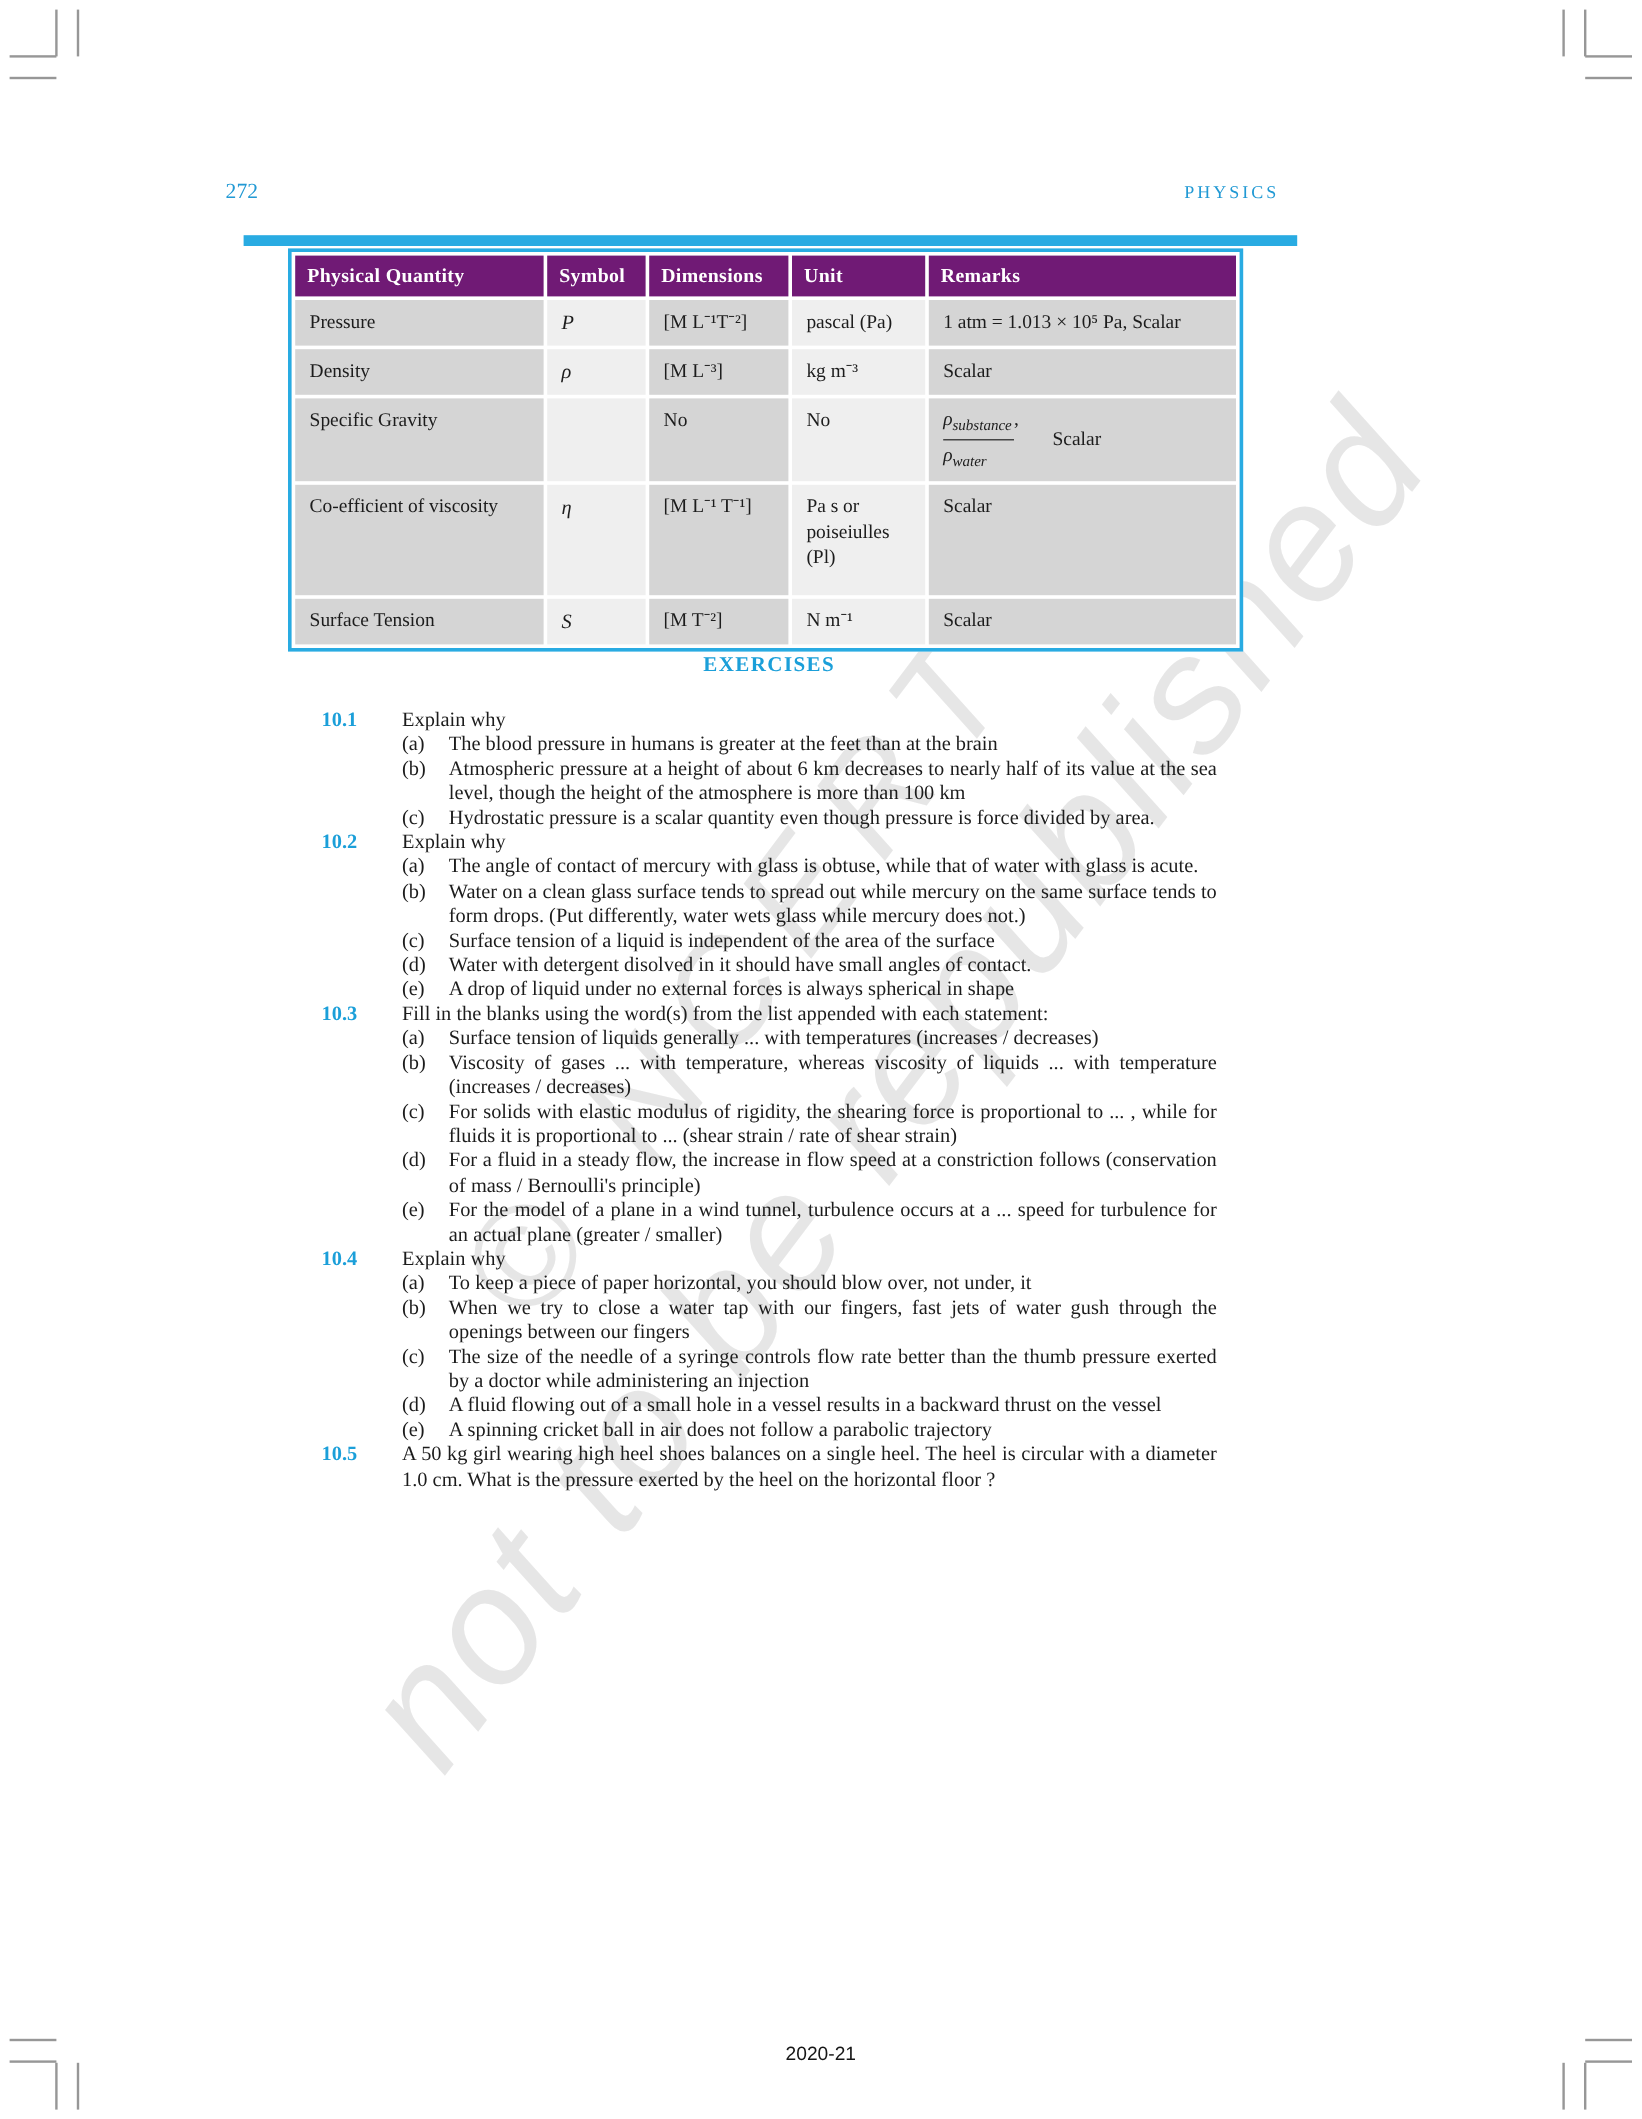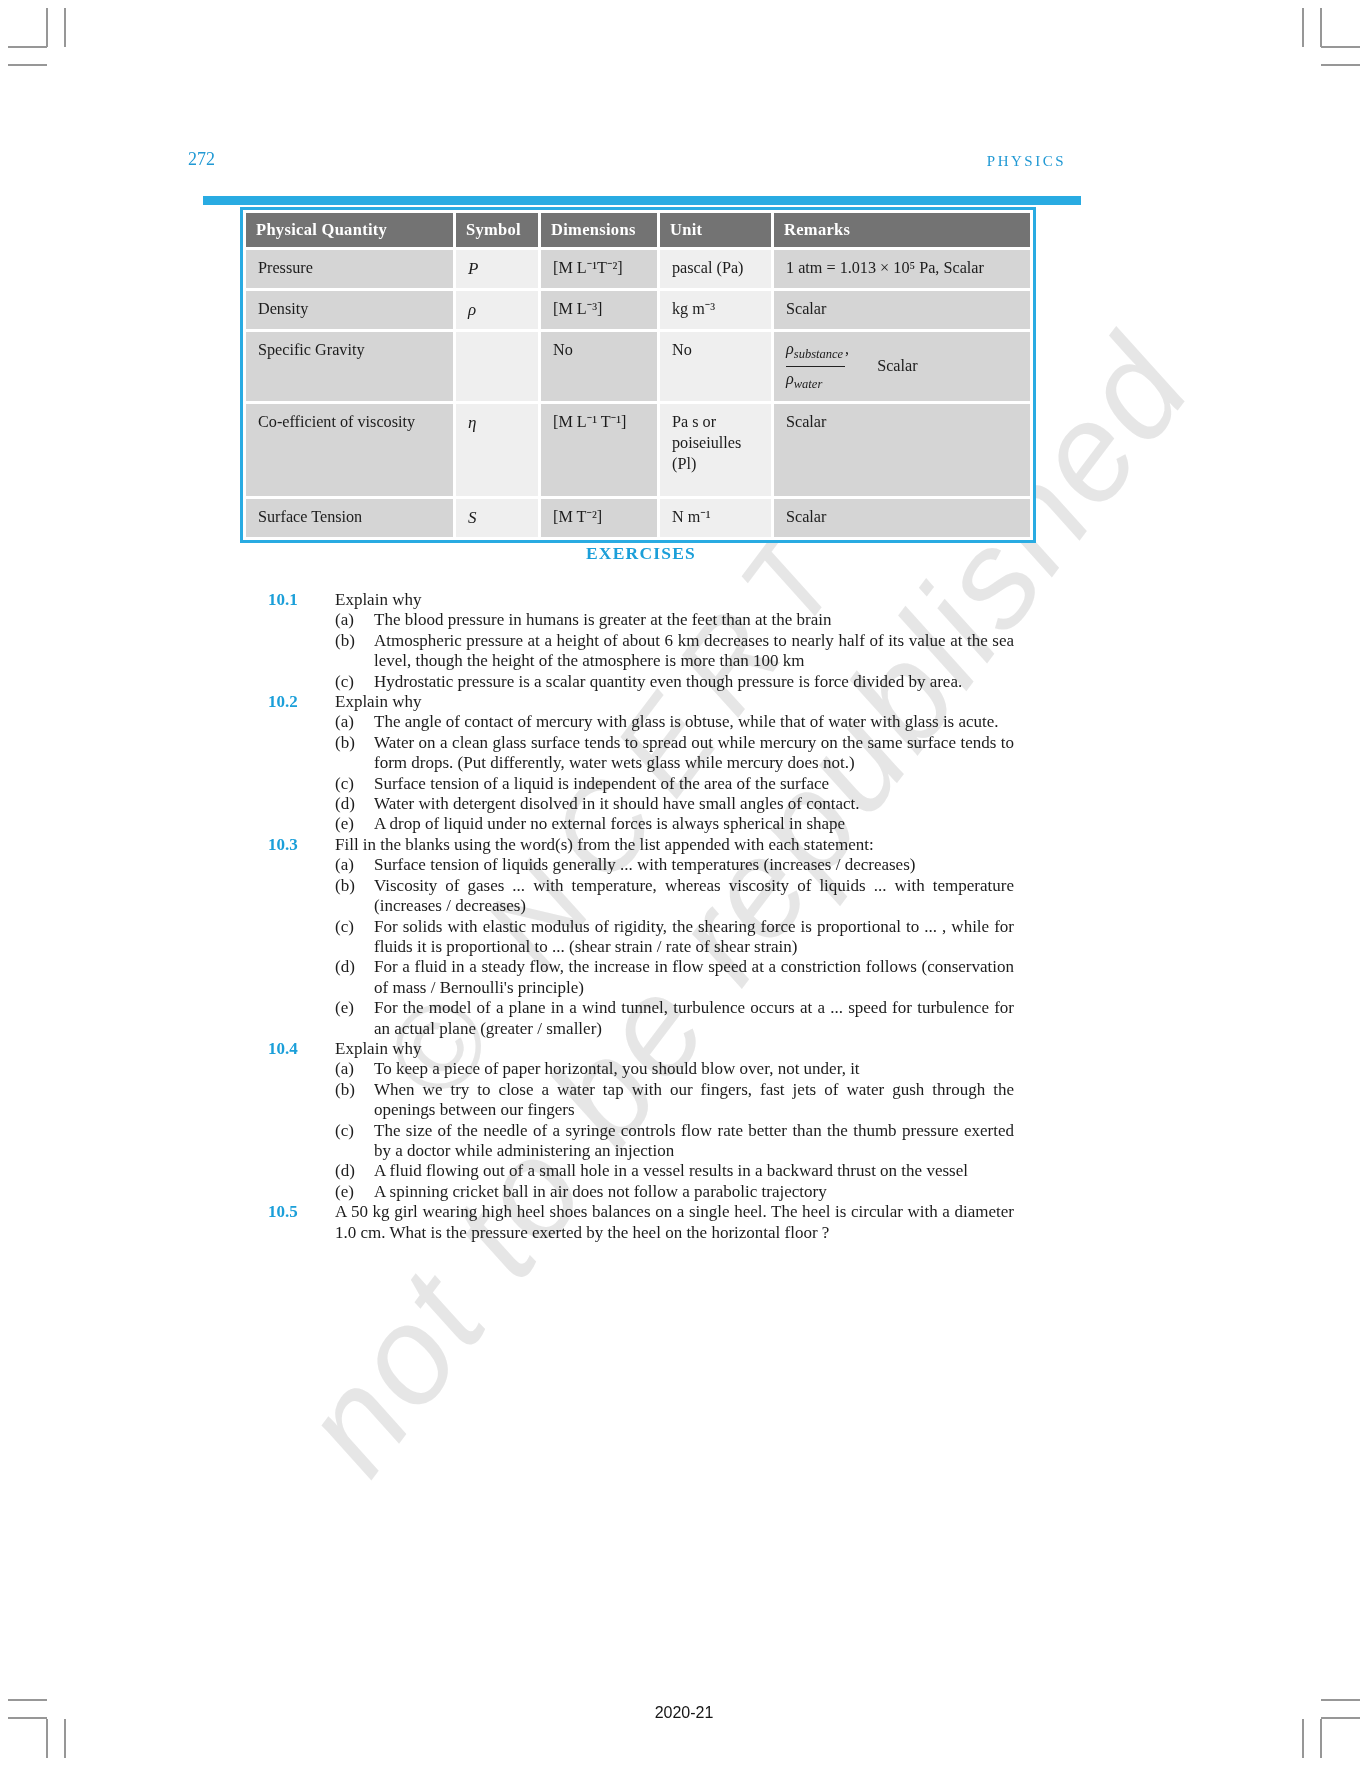--- a/index.html
+++ b/index.html
@@ -31,21 +31,21 @@
   .running-title { color:#2199d4; font-size:15px; letter-spacing:2.5px; }
   .header-rule { position:absolute; left:203px; top:196px; width:878px; height:9px; background:#29abe2; }
 
   
   .qtable-wrap {
     position:absolute; left:240px; top:207px; width:796px;
     border:3px solid #29abe2; background:#fff;
   }
   table.qtable { border-collapse:separate; border-spacing:3px; width:100%; }
   .qtable th {
-    background:#737373; color:#fff; font-weight:bold; font-size:16.5px;
+    background:#701a75; color:#fff; font-weight:bold; font-size:16.5px;
     text-align:left; padding:7px 10px; letter-spacing:.3px;
   }
   .qtable td { font-size:16.2px; padding:8px 10px 8px 12px; vertical-align:top; line-height:21px; }
   .qtable td:nth-child(1), .qtable td:nth-child(3), .qtable td:nth-child(5) { background:#d5d5d5; }
   .qtable td:nth-child(2), .qtable td:nth-child(4) { background:#efefef; }
   .qtable .sym { font-style:italic; font-size:17px; }
   .qtable tr.tall td { height:62px; }
   .qtable tr.taller td { height:92px; }
   
   .frac { display:inline-block; vertical-align:middle; line-height:18px; }

